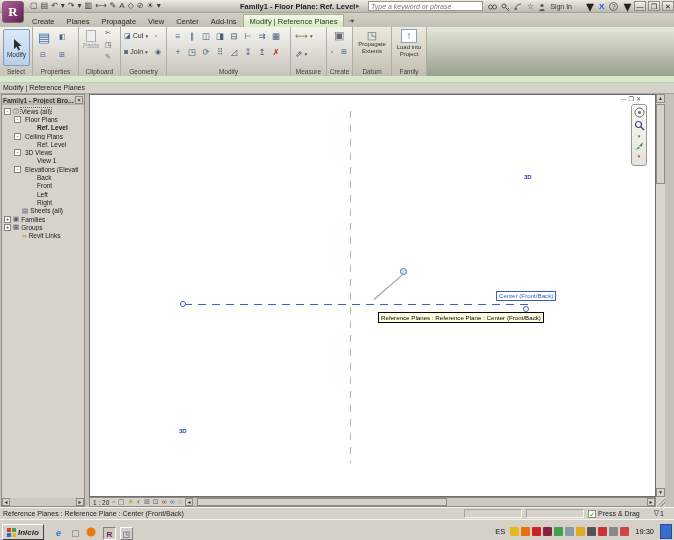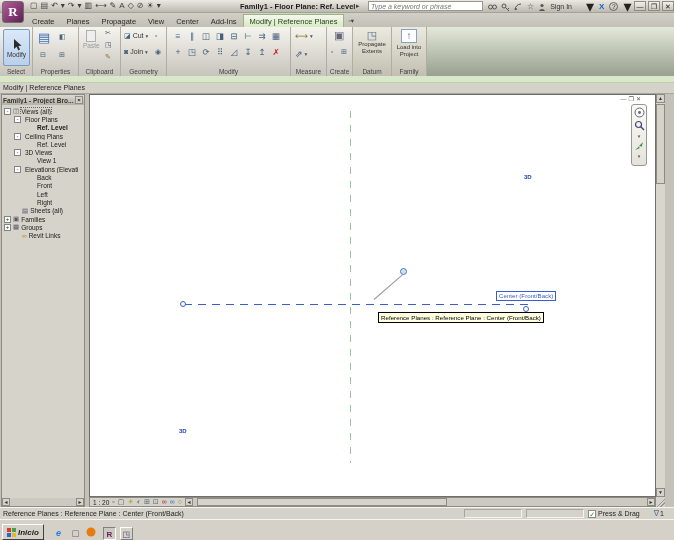--- a/index.html
+++ b/index.html
@@ -586,15 +586,34 @@
       <span class="ql" style="color:#2a7de0;font-weight:bold;font-style:italic;">e</span>
       <span class="ql" style="color:#667;">▢</span>
       <span class="ql">
           <svg width="10" height="10">
             <circle cx="5" cy="5" r="4.5" fill="#e87b10"></circle>
           </svg>
         </span>
       <span class="ql box" style="color:#6e2060;">R</span>
       <span class="ql box2" style="color:#447;">◳</span>
     </div>
+    <div class="tray">
+      <span class="lang">ES</span>
+      <span class="trayicons">
+
+      <span class="tico" style="background: rgb(232, 184, 32);"></span>
+          <span class="tico" style="background: rgb(232, 112, 16);"></span>
+          <span class="tico" style="background: rgb(204, 34, 34);"></span>
+          <span class="tico" style="background: rgb(136, 34, 68);"></span>
+          <span class="tico" style="background: rgb(68, 160, 68);"></span>
+          <span class="tico" style="background: rgb(136, 153, 170);"></span>
+          <span class="tico" style="background: rgb(221, 170, 34);"></span>
+          <span class="tico" style="background: rgb(85, 85, 85);"></span>
+          <span class="tico" style="background: rgb(204, 51, 51);"></span>
+          <span class="tico" style="background: rgb(136, 136, 136);"></span>
+          <span class="tico" style="background: rgb(204, 68, 68);"></span>
+        </span>
+      <span class="clock">19:30</span>
+      <span class="trayblue"></span>
+    </div>
   </div>
 
 </div>
 
 </body></html>

